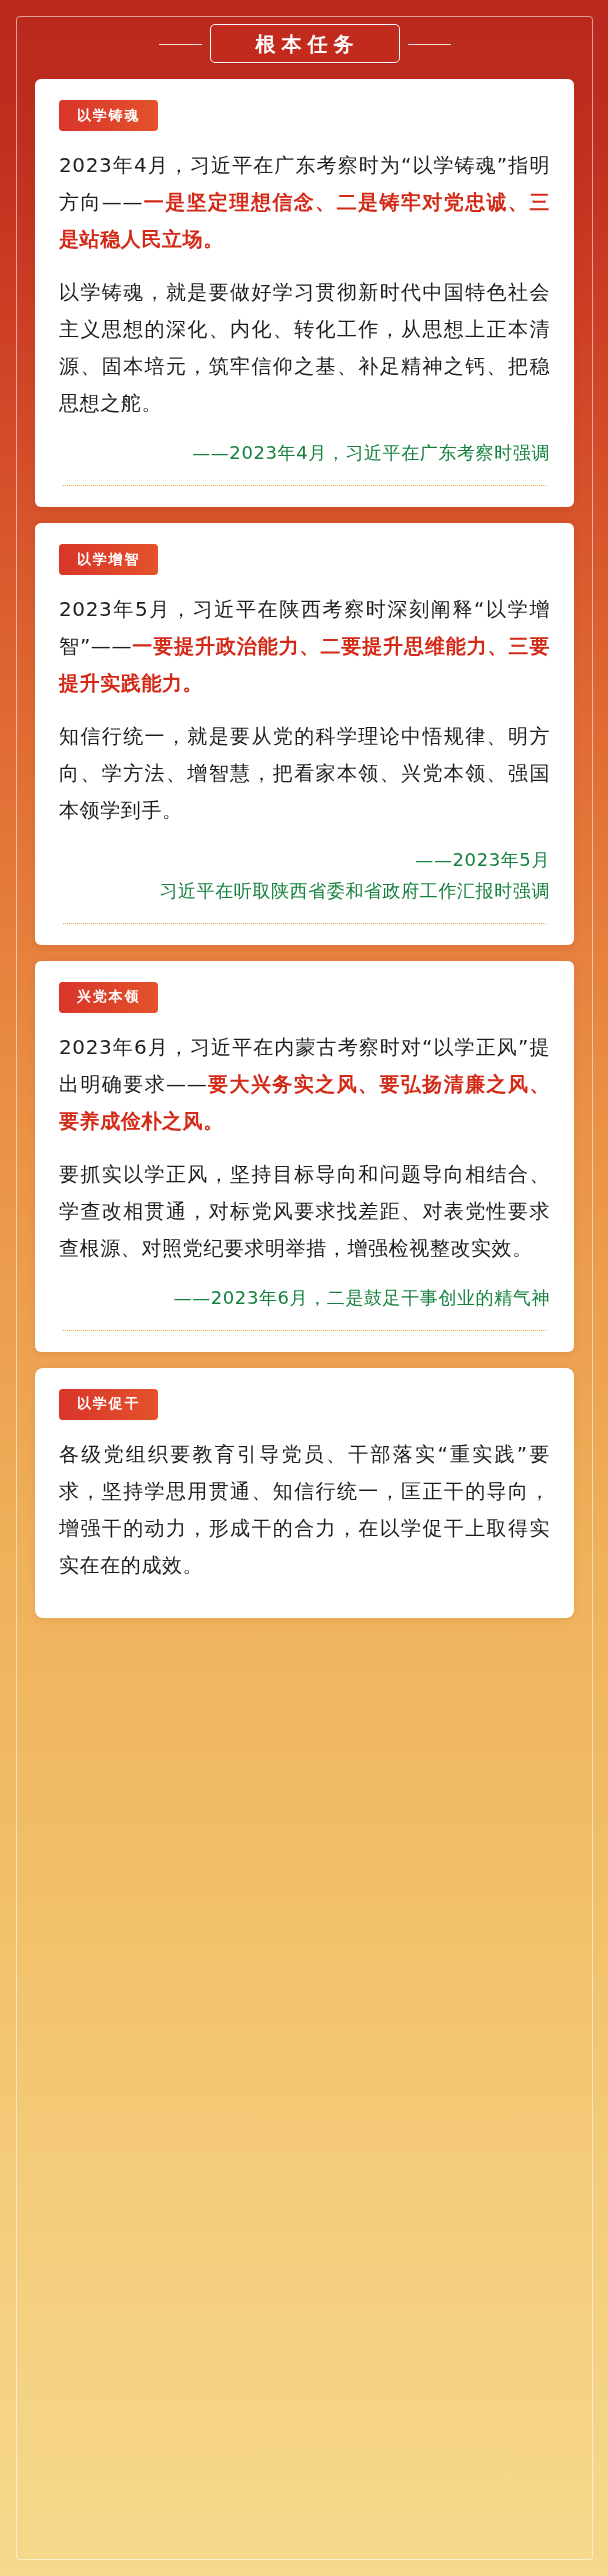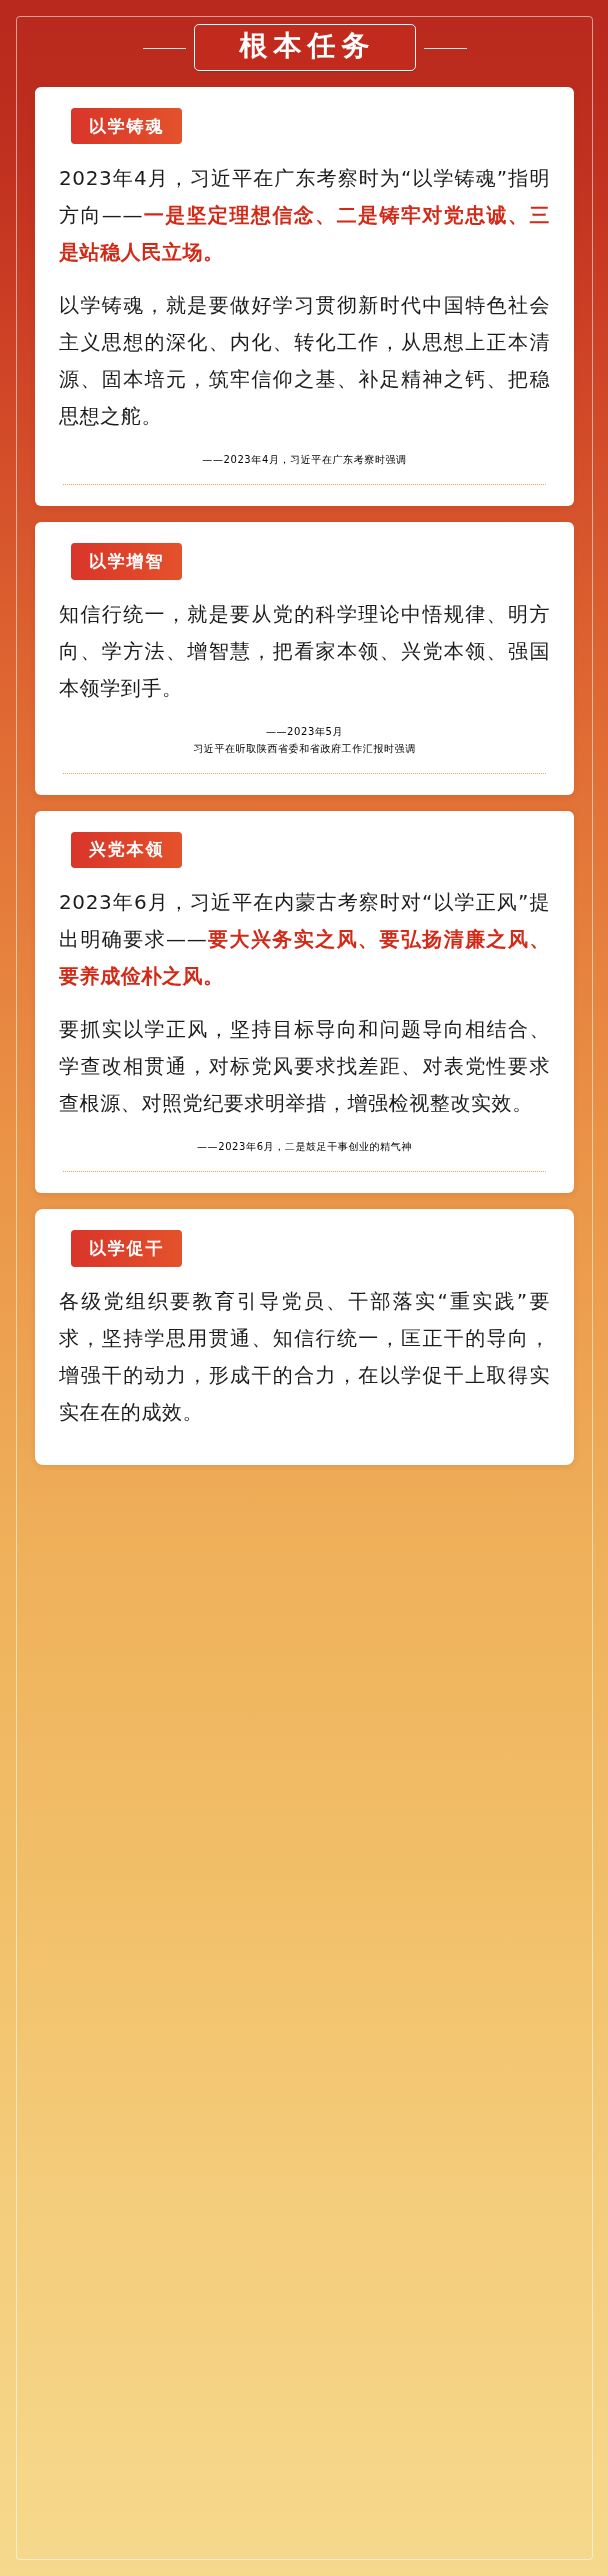--- a/index.html
+++ b/index.html
@@ -41,26 +41,26 @@
     display: inline-block;
     position: relative;
     padding: 8.5px 39px;
     background: #c22a1d;
     border: 1.8px solid #ffffff;
     border-radius: 4.9px;
     box-shadow: 0 1.2px 0 rgba(0,0,0,0.12);
   }
   .title-plate .title-text {
     color: #ffffff;
-    font-size: 28px;
+    font-size: 20px;
     font-weight: bold;
     letter-spacing: 6px;
     line-height: 1;
     text-indent: 6px;
-    font-family: Liberation Mono, monospace;
+    font-family: Liberation Serif, serif;
   }
   .title-wing {
     position: absolute;
     top: 50%;
     width: 43px;
     height: 0;
     border-top: 1.8px solid rgba(255,255,255,0.85);
   }
   .title-wing.left { left: -52px; }
   .title-wing.right { right: -52px; }
@@ -74,25 +74,25 @@
     position: relative;
     background: #ffffff;
     border-radius: 6px;
     margin-bottom: 16px;
     padding: 21px 24px 21px 24px;
     box-shadow: 0 1.8px 6px rgba(120,40,10,0.12);
   }
   .section-tag {
     position: relative;
     display: inline-block;
-    margin: 0 0 16px 12px;
+    margin: 0 0 16px 0;
     padding: 6.7px 18px 6.7px 18px;
     background: linear-gradient(90deg,#d8352a 0%, #e4522b 100%);
     color: #ffffff;
-    font-size: 17px;
+    font-size: 14px;
     font-weight: bold;
     letter-spacing: 1.8px;
     border-radius: 3.7px 3.7px 3.7px 3.7px;
     font-family: Liberation Mono, monospace;
   }
   .section-tag::after {
     content: "";
     position: absolute;
     right: -8.5px;
     top: 0;
@@ -111,23 +111,23 @@
     letter-spacing: 0.6px;
     font-family: "DejaVu Sans", "Liberation Sans", sans-serif;
   }
   p.para:last-of-type { margin-bottom: 13.4px; }
   .hl {
     color: #d32a18;
     font-weight: bold;
   }
   .source {
     margin: 0;
-    text-align: center;
-    font-size: 10px;
-    color: #000000;
+    text-align: right;
+    font-size: 18px;
+    color: #15803d;
     line-height: 1.7;
     letter-spacing: 0.6px;
     font-family: "DejaVu Sans", "Liberation Sans", sans-serif;
   }
   .divider {
     margin: 16px 3.7px 0 3.7px;
     height: 0;
     border-top: 1.8px dotted #f0a24a;
   }
   .card.no-shadow-bottom { margin-bottom: 0; border-radius: 8px; }
@@ -156,20 +156,23 @@
       <p class="para">
         <span>以学铸魂，就是要做好学习贯彻新时代中国特色社会主义思想的深化、内化、转化工作，从思想上正本清源、固本培元，筑牢信仰之基、补足精神之钙、把稳思想之舵。</span>
       </p>
       <p class="source">——2023年4月，习近平在广东考察时强调</p>
       <div class="divider"></div>
     </div>
 
     <div class="card">
       <div class="section-tag">以学增智</div>
       <p class="para">
+        <span>2023年5月，习近平在陕西考察时深刻阐释“以学增智”——</span><span class="hl">一要提升政治能力、二要提升思维能力、三要提升实践能力。</span>
+      </p>
+      <p class="para">
         <span>知信行统一，就是要从党的科学理论中悟规律、明方向、学方法、增智慧，把看家本领、兴党本领、强国本领学到手。</span>
       </p>
       <p class="source" style="white-space: pre-line;">——2023年5月
 习近平在听取陕西省委和省政府工作汇报时强调</p>
       <div class="divider"></div>
     </div>
 
     <div class="card">
       <div class="section-tag">兴党本领</div>
       <p class="para">

